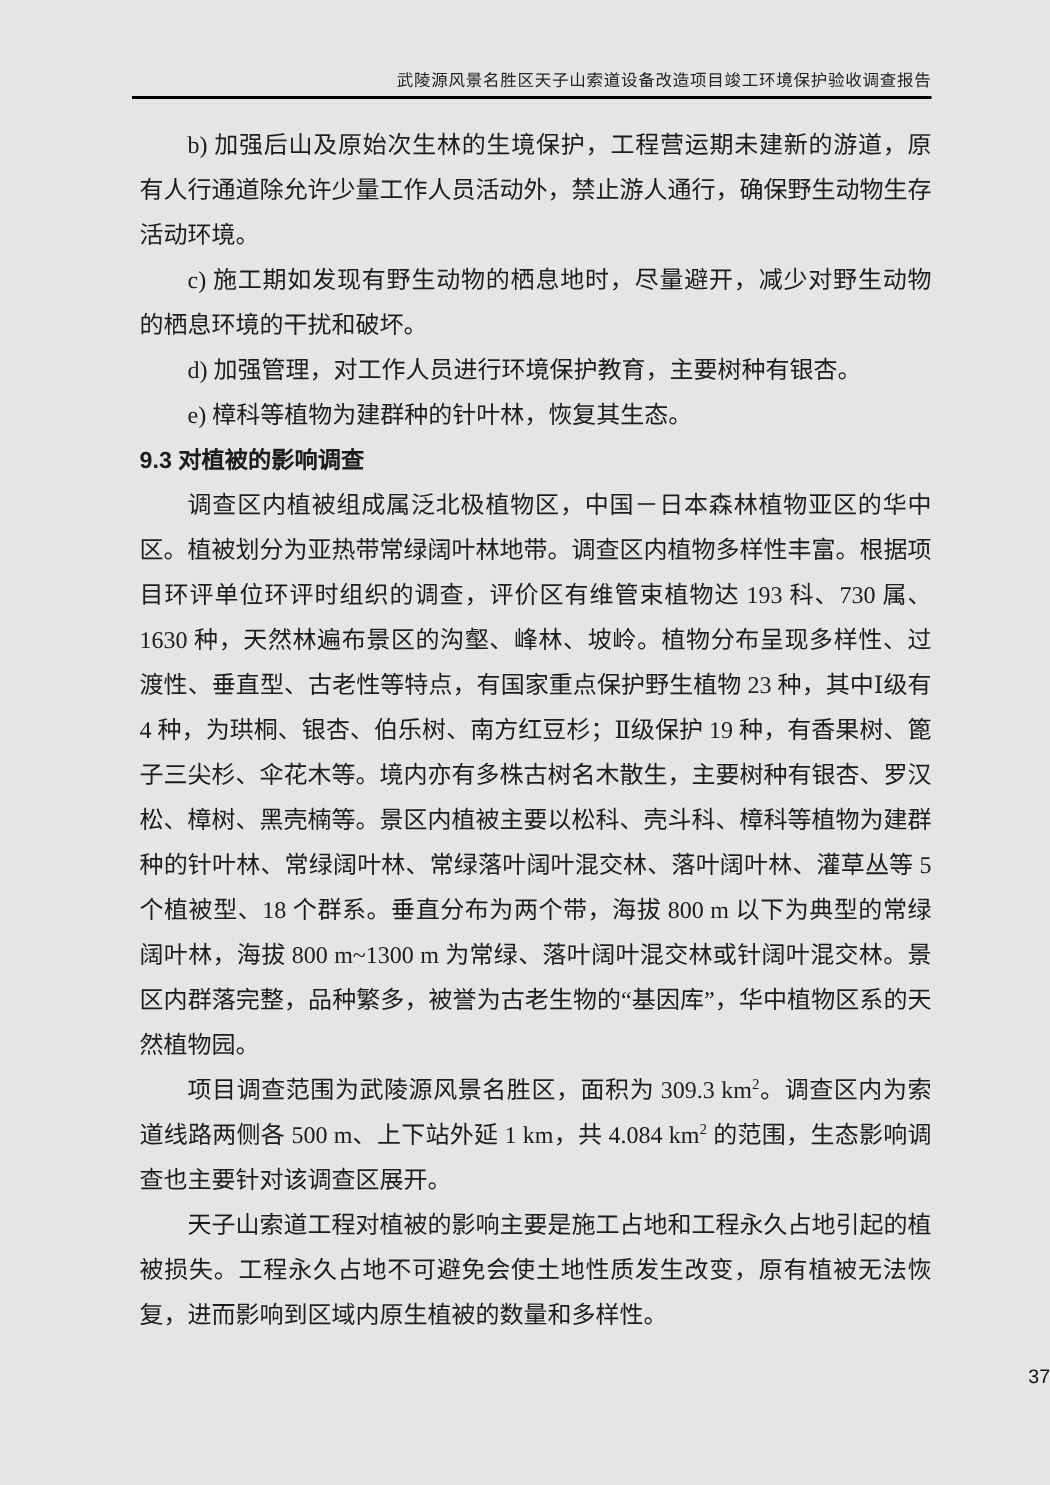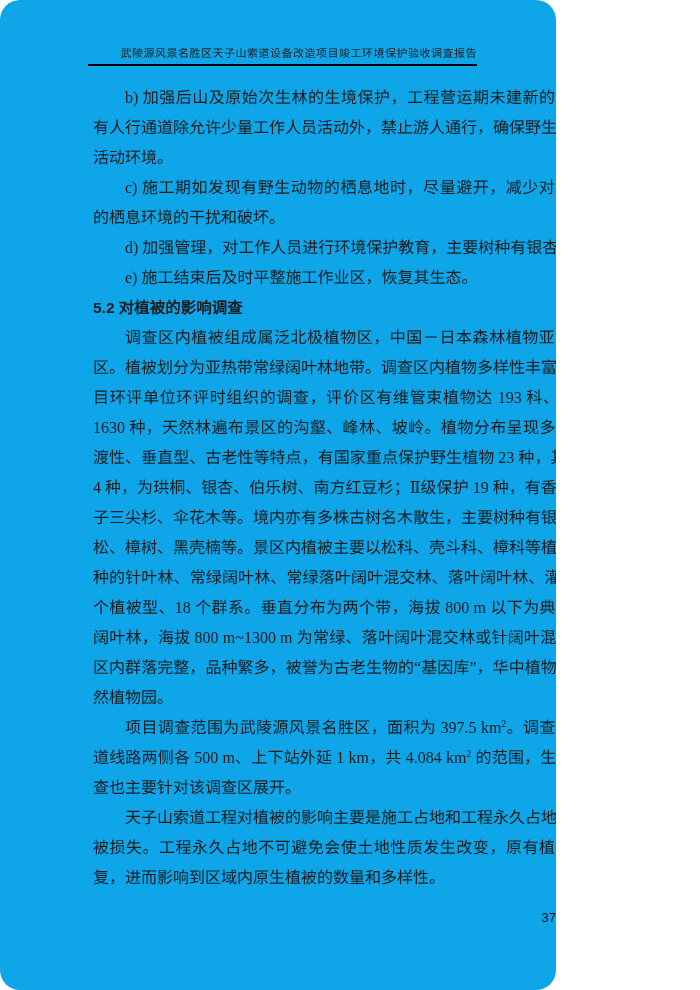--- a/index.html
+++ b/index.html
@@ -2,27 +2,26 @@
 <html lang="zh-CN"><head>
 <meta charset="utf-8">
 <style>
   html, body {
     margin: 0;
     padding: 0;
     background: #ffffff;
   }
   .page {
     position: relative;
-    width: 556px;
+    width: 700px;
     height: 990px;
-    background: #0ea5e9;
+    background: #e5e5e5;
     overflow: hidden;
     color: #1c1c1c;
     font-family: "Liberation Serif", "DejaVu Serif", serif;
-    border-radius: 20px;
   }
   .running-header {
     position: absolute;
     top: 44px;
     left: 88px;
     right: 79px;
     text-align: right;
     font-size: 11px;
     letter-spacing: 0.5px;
     color: #222;
@@ -86,28 +85,28 @@
   <div class="header-rule"></div>
 
   <div class="content">
 
     <p>b) 加强后山及原始次生林的生境保护，工程营运期未建新的游道，原有人行通道除允许少量工作人员活动外，禁止游人通行，确保野生动物生存活动环境。</p>
 
     <p>c) 施工期如发现有野生动物的栖息地时，尽量避开，减少对野生动物的栖息环境的干扰和破坏。</p>
 
     <p>d) 加强管理，对工作人员进行环境保护教育，主要树种有银杏。</p>
 
-    <p>e) 施工结束后及时平整施工作业区，恢复其生态。</p>
+    <p>e) 樟科等植物为建群种的针叶林，恢复其生态。</p>
 
 
-    <h2 class="section-heading">5.2 对植被的影响调查</h2>
+    <h2 class="section-heading">9.3 对植被的影响调查</h2>
 
     <p>调查区内植被组成属泛北极植物区，中国－日本森林植物亚区的华中区。植被划分为亚热带常绿阔叶林地带。调查区内植物多样性丰富。根据项目环评单位环评时组织的调查，评价区有维管束植物达 193 科、730 属、1630 种，天然林遍布景区的沟壑、峰林、坡岭。植物分布呈现多样性、过渡性、垂直型、古老性等特点，有国家重点保护野生植物 23 种，其中Ⅰ级有 4 种，为珙桐、银杏、伯乐树、南方红豆杉；Ⅱ级保护 19 种，有香果树、篦子三尖杉、伞花木等。境内亦有多株古树名木散生，主要树种有银杏、罗汉松、樟树、黑壳楠等。景区内植被主要以松科、壳斗科、樟科等植物为建群种的针叶林、常绿阔叶林、常绿落叶阔叶混交林、落叶阔叶林、灌草丛等 5 个植被型、18 个群系。垂直分布为两个带，海拔 800 m 以下为典型的常绿阔叶林，海拔 800 m~1300 m 为常绿、落叶阔叶混交林或针阔叶混交林。景区内群落完整，品种繁多，被誉为古老生物的“基因库”，华中植物区系的天然植物园。</p>
 
-    <p><span>项目调查范围为武陵源风景名胜区，面积为 397.5 km</span><sup>2</sup><span>。调查区内为索道线路两侧各 500 m、上下站外延 1 km，共 4.084 km</span><sup>2</sup><span> 的范围，生态影响调查也主要针对该调查区展开。</span></p>
+    <p><span>项目调查范围为武陵源风景名胜区，面积为 309.3 km</span><sup>2</sup><span>。调查区内为索道线路两侧各 500 m、上下站外延 1 km，共 4.084 km</span><sup>2</sup><span> 的范围，生态影响调查也主要针对该调查区展开。</span></p>
 
     <p>天子山索道工程对植被的影响主要是施工占地和工程永久占地引起的植被损失。工程永久占地不可避免会使土地性质发生改变，原有植被无法恢复，进而影响到区域内原生植被的数量和多样性。</p>
 
   </div>
 
   <div class="page-footer">37</div>
 
 </div>
 
 </body></html>

